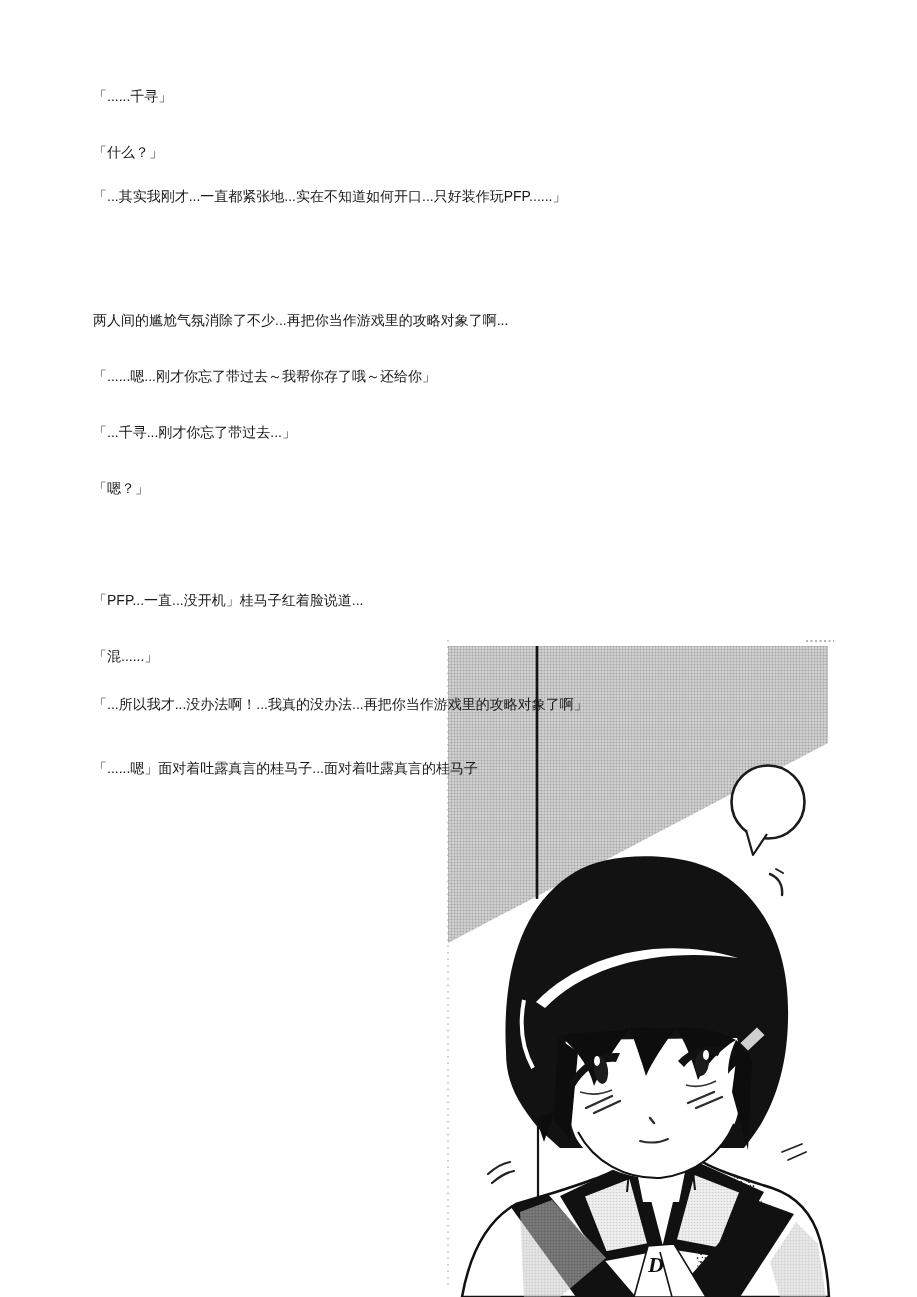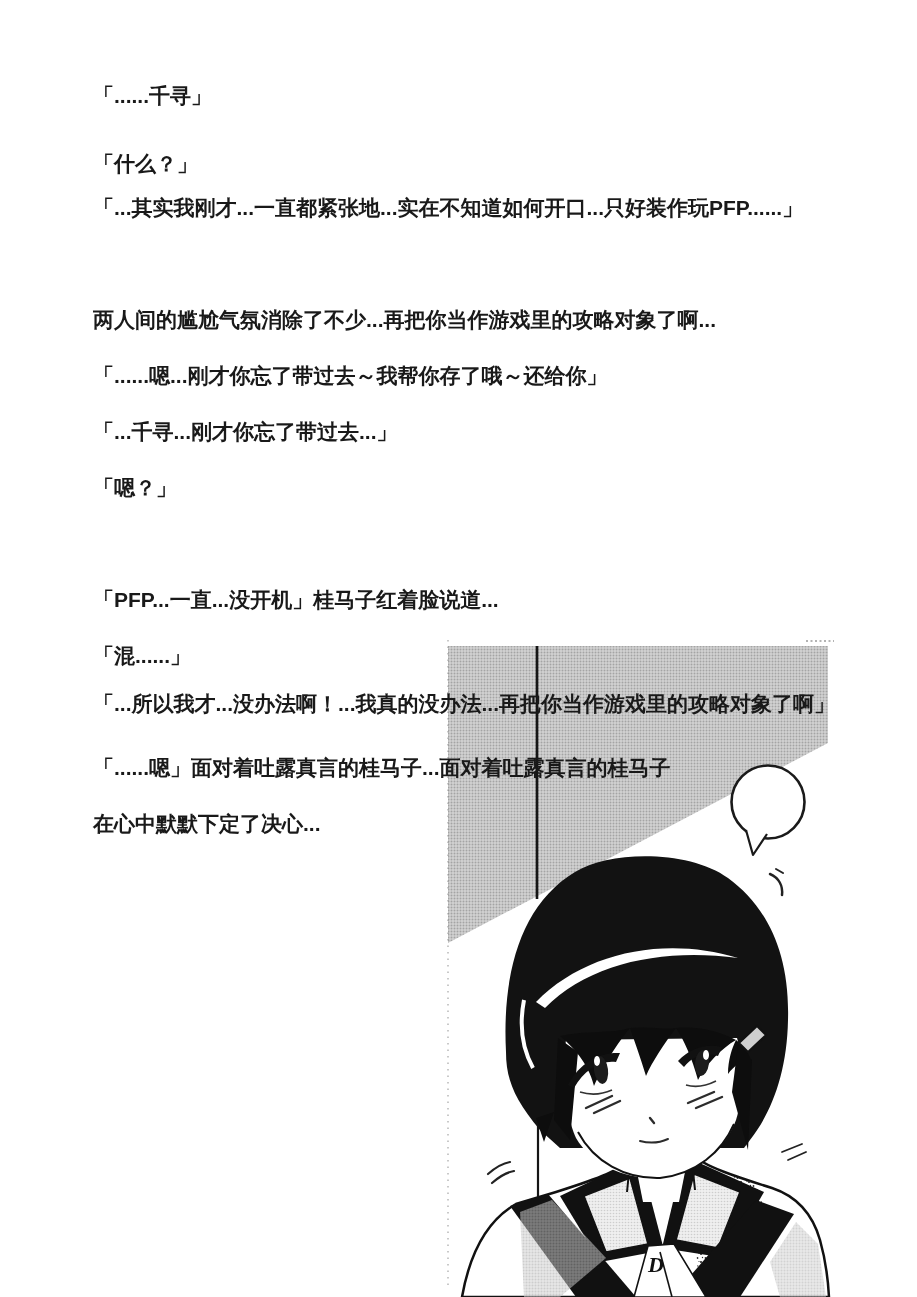--- a/index.html
+++ b/index.html
@@ -6,21 +6,21 @@
   body{
     width:917px;height:1297px;position:relative;overflow:hidden;
     background:#ffffff;
     font-family:"Liberation Sans","DejaVu Sans",sans-serif;
   }
   #stage{position:absolute;inset:0;width:917px;height:1297px;}
   #artwork{position:absolute;left:0;top:0;z-index:0;}
   #textlayer{position:absolute;inset:0;z-index:1;pointer-events:none;}
   .tline{
     position:absolute;left:93px;
-    font-size:21px;line-height:24px;font-weight:700;
+    font-size:14px;line-height:24px;font-weight:400;
     color:#191919;white-space:nowrap;letter-spacing:0px;
   }
 </style>
 </head>
 <body>
 
 <div id="stage">
 
   <svg id="artwork" width="917" height="1297" viewBox="0 0 917 1297">
     <defs>
@@ -143,26 +143,25 @@
         <path d="M 488 1174 C 496 1167 504 1163 510 1162" stroke-width="2.2"></path>
         <path d="M 492 1183 C 500 1176 508 1172 514 1171" stroke-width="2.2"></path>
         <path d="M 782 1152 L 802 1144" stroke-width="1.8"></path>
         <path d="M 788 1160 L 806 1152" stroke-width="1.8"></path>
       </g>
     </g>
   </svg>
 
   <div id="textlayer">
     <div class="tline" style="top:84px">「......千寻」</div>
-    <div class="tline" style="top:152px">「什么？」</div>
-    <div class="tline" style="top:196px">「...其实我刚才...一直都紧张地...实在不知道如何开口...只好装作玩PFP......」</div>
+    <div class="tline" style="top:140px">「什么？」</div>
+    <div class="tline" style="top:184px">「...其实我刚才...一直都紧张地...实在不知道如何开口...只好装作玩PFP......」</div>
     <div class="tline" style="top:308px">两人间的尴尬气氛消除了不少...再把你当作游戏里的攻略对象了啊...</div>
     <div class="tline" style="top:364px">「......嗯...刚才你忘了带过去～我帮你存了哦～还给你」</div>
     <div class="tline" style="top:420px">「...千寻...刚才你忘了带过去...」</div>
     <div class="tline" style="top:476px">「嗯？」</div>
     <div class="tline" style="top:588px">「PFP...一直...没开机」桂马子红着脸说道...</div>
     <div class="tline" style="top:644px">「混......」</div>
     <div class="tline" style="top:692px">「...所以我才...没办法啊！...我真的没办法...再把你当作游戏里的攻略对象了啊」</div>
     <div class="tline" style="top:756px">「......嗯」面对着吐露真言的桂马子...面对着吐露真言的桂马子</div>
-    <div class="tline" style="top:812px">在心中默默下定了决心...</div>
   </div>
 
 </div>
 
 </body></html>

